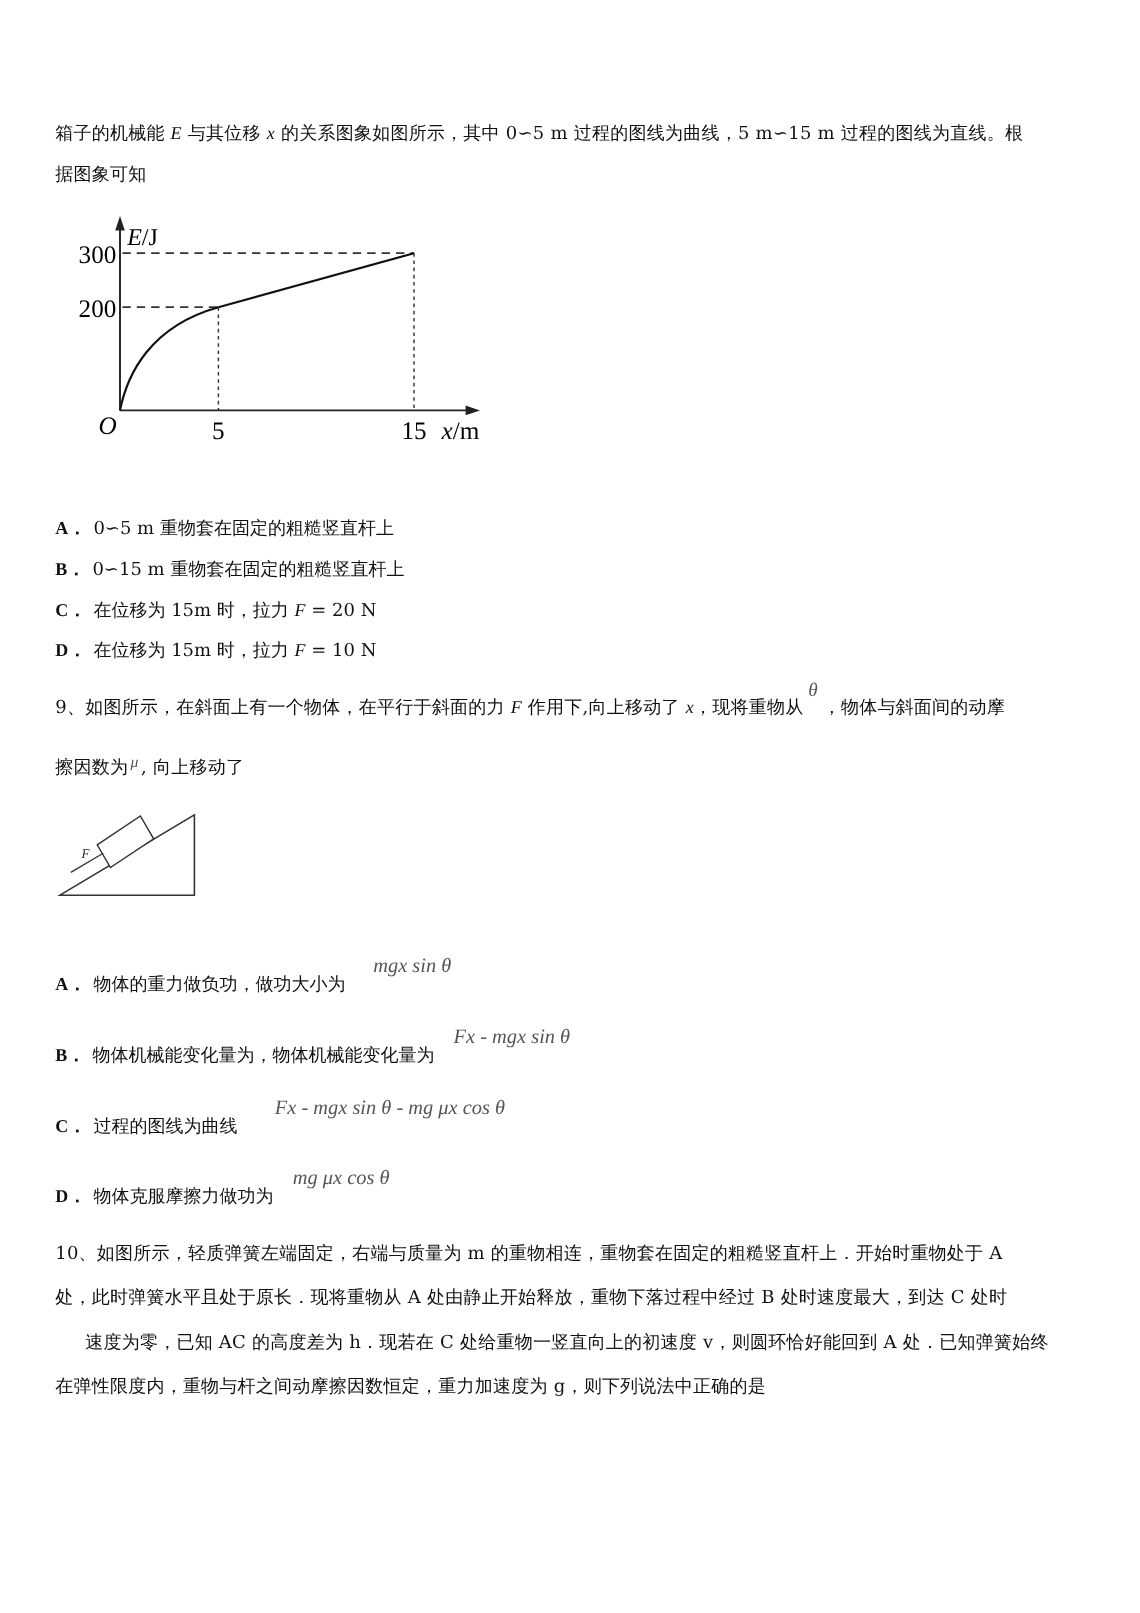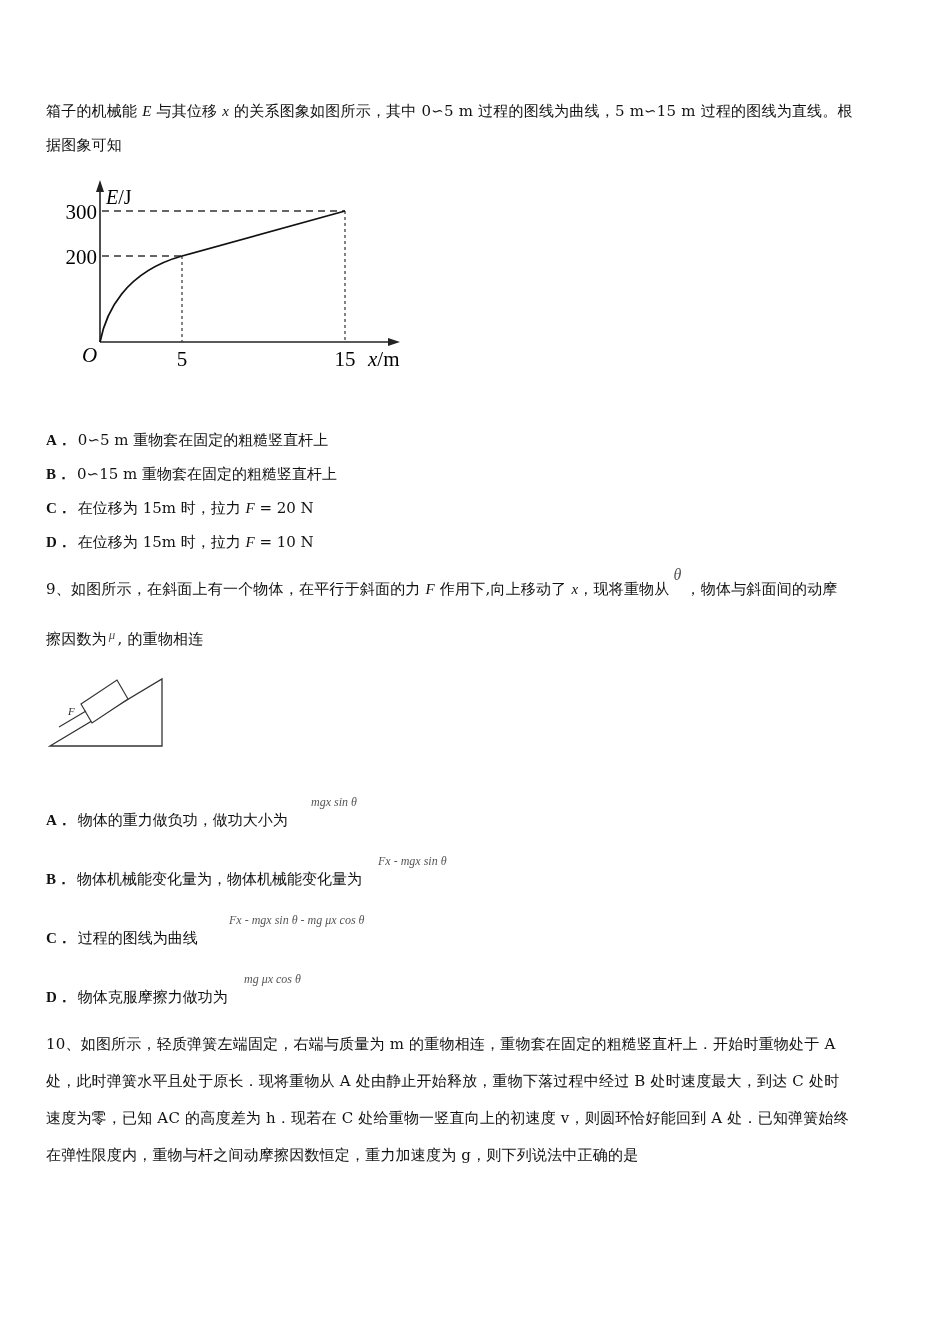--- a/index.html
+++ b/index.html
@@ -4,21 +4,21 @@
 <style>
   html, body { margin: 0; padding: 0; background: #ffffff; }
   body { width: 950px; height: 1344px; position: relative; overflow: hidden;
          font-family: "DejaVu Serif", "Liberation Serif", serif; color: #111; }
   .line { position: absolute; left: 46px; font-size: 15px; white-space: nowrap; letter-spacing: 0.2px; }
   .bold { font-weight: normal; }
   .it { font-style: italic; font-family: "Liberation Serif", serif; }
   .opt { position: absolute; left: 46px; font-size: 15px; white-space: nowrap; }
   .opt .lab { font-weight: bold; font-family: "Liberation Serif", serif; margin-right: 6px; }
   .formula { position: absolute; font-family: "Liberation Serif", serif; font-style: italic;
-             font-size: 12px; color: #555; white-space: nowrap; }
+             font-size: 17px; color: #555; white-space: nowrap; }
   .figure { position: absolute; }
   svg text { font-family: "Liberation Serif", serif; }
 </style>
 </head>
 <body>
 
 <div class="line" style="top:102px;">
   <span>箱子的机械能 </span><span class="it">E</span><span> 与其位移 </span><span class="it">x</span><span> 的关系图象如图所示，其中 </span><span class="bold">0∽5 m</span><span> 过程的图线为曲线，</span><span class="bold">5 m∽15 m</span><span> 过程的图线为直线。根</span>
 </div>
 <div class="line" style="top:136px;font-family:Liberation Mono, monospace;">据图象可知</div>
@@ -60,21 +60,21 @@
   <span class="lab">C．</span><span>在位移为 </span><span class="bold">15m</span><span> 时，拉力 </span><span class="it bold">F</span><span class="bold"> = 20 N</span>
 </div>
 <div class="opt" style="top:533px;">
   <span class="lab">D．</span><span>在位移为 </span><span class="bold">15m</span><span> 时，拉力 </span><span class="it bold">F</span><span class="bold"> = 10 N</span>
 </div>
 
 <div class="line" style="top:580px;">
   <span>9、</span><span>如图所示，在斜面上有一个物体，在平行于斜面的力 </span><span class="it">F</span><span> 作用下,向上移动了 </span><span class="it">x</span><span>，现将重物从</span><span class="it" style="position:relative; top:-14px; color:#555; font-size:16px; margin:0 4px;">θ</span><span>，物体与斜面间的动摩</span>
 </div>
 <div class="line" style="top:630px;">
-  <span>擦因数为</span><span class="it" style="position:relative; top:-5px; color:#555; font-size:13px; margin:0 2px;">μ</span><span>, 的重物相连</span>
+  <span>擦因数为</span><span class="it" style="position:relative; top:-5px; color:#555; font-size:13px; margin:0 2px;">μ</span><span>, 向上移动了</span>
 </div>
 
 <div class="figure" style="left:45px; top:673px;">
   <svg width="125" height="80" viewBox="45 673 125 80" xmlns="http://www.w3.org/2000/svg">
     <polygon points="50,746 162,679 162,746" fill="none" stroke="#333" stroke-width="1.3"></polygon>
     <polygon points="81,704 117,680 128,699 92,723" fill="#fff" stroke="#333" stroke-width="1.2"></polygon>
     <line x1="59" y1="727" x2="86" y2="711" stroke="#333" stroke-width="1.1"></line>
     <text x="68" y="715" font-size="11" font-style="italic" fill="#333">F</text>
   </svg>
 </div>
@@ -96,14 +96,14 @@
 
 <div class="opt" style="top:988px;">
   <span class="lab">D．</span><span>物体克服摩擦力做功为</span>
 </div>
 <div class="formula" style="left:244px; top:972px;">mg μx cos θ</div>
 
 <div class="line" style="top:1035px;">
   <span>10、</span><span>如图所示，轻质弹簧左端固定，右端与质量为 m 的重物相连，重物套在固定的粗糙竖直杆上．开始时重物处于 A</span>
 </div>
 <div class="line" style="top:1072px;">处，此时弹簧水平且处于原长．现将重物从 A 处由静止开始释放，重物下落过程中经过 B 处时速度最大，到达 C 处时</div>
-<div class="line" style="top:1109px;">速度为零，已知 AC 的高度差为 h．现若在 C 处给重物一竖直向上的初速度 v，则圆环恰好能回到 A 处．已知弹簧始终</div>
+<div class="line" style="top:1109px;margin-left:25px;">速度为零，已知 AC 的高度差为 h．现若在 C 处给重物一竖直向上的初速度 v，则圆环恰好能回到 A 处．已知弹簧始终</div>
 <div class="line" style="top:1146px;">在弹性限度内，重物与杆之间动摩擦因数恒定，重力加速度为 g，则下列说法中正确的是</div>
 
 </body></html>

